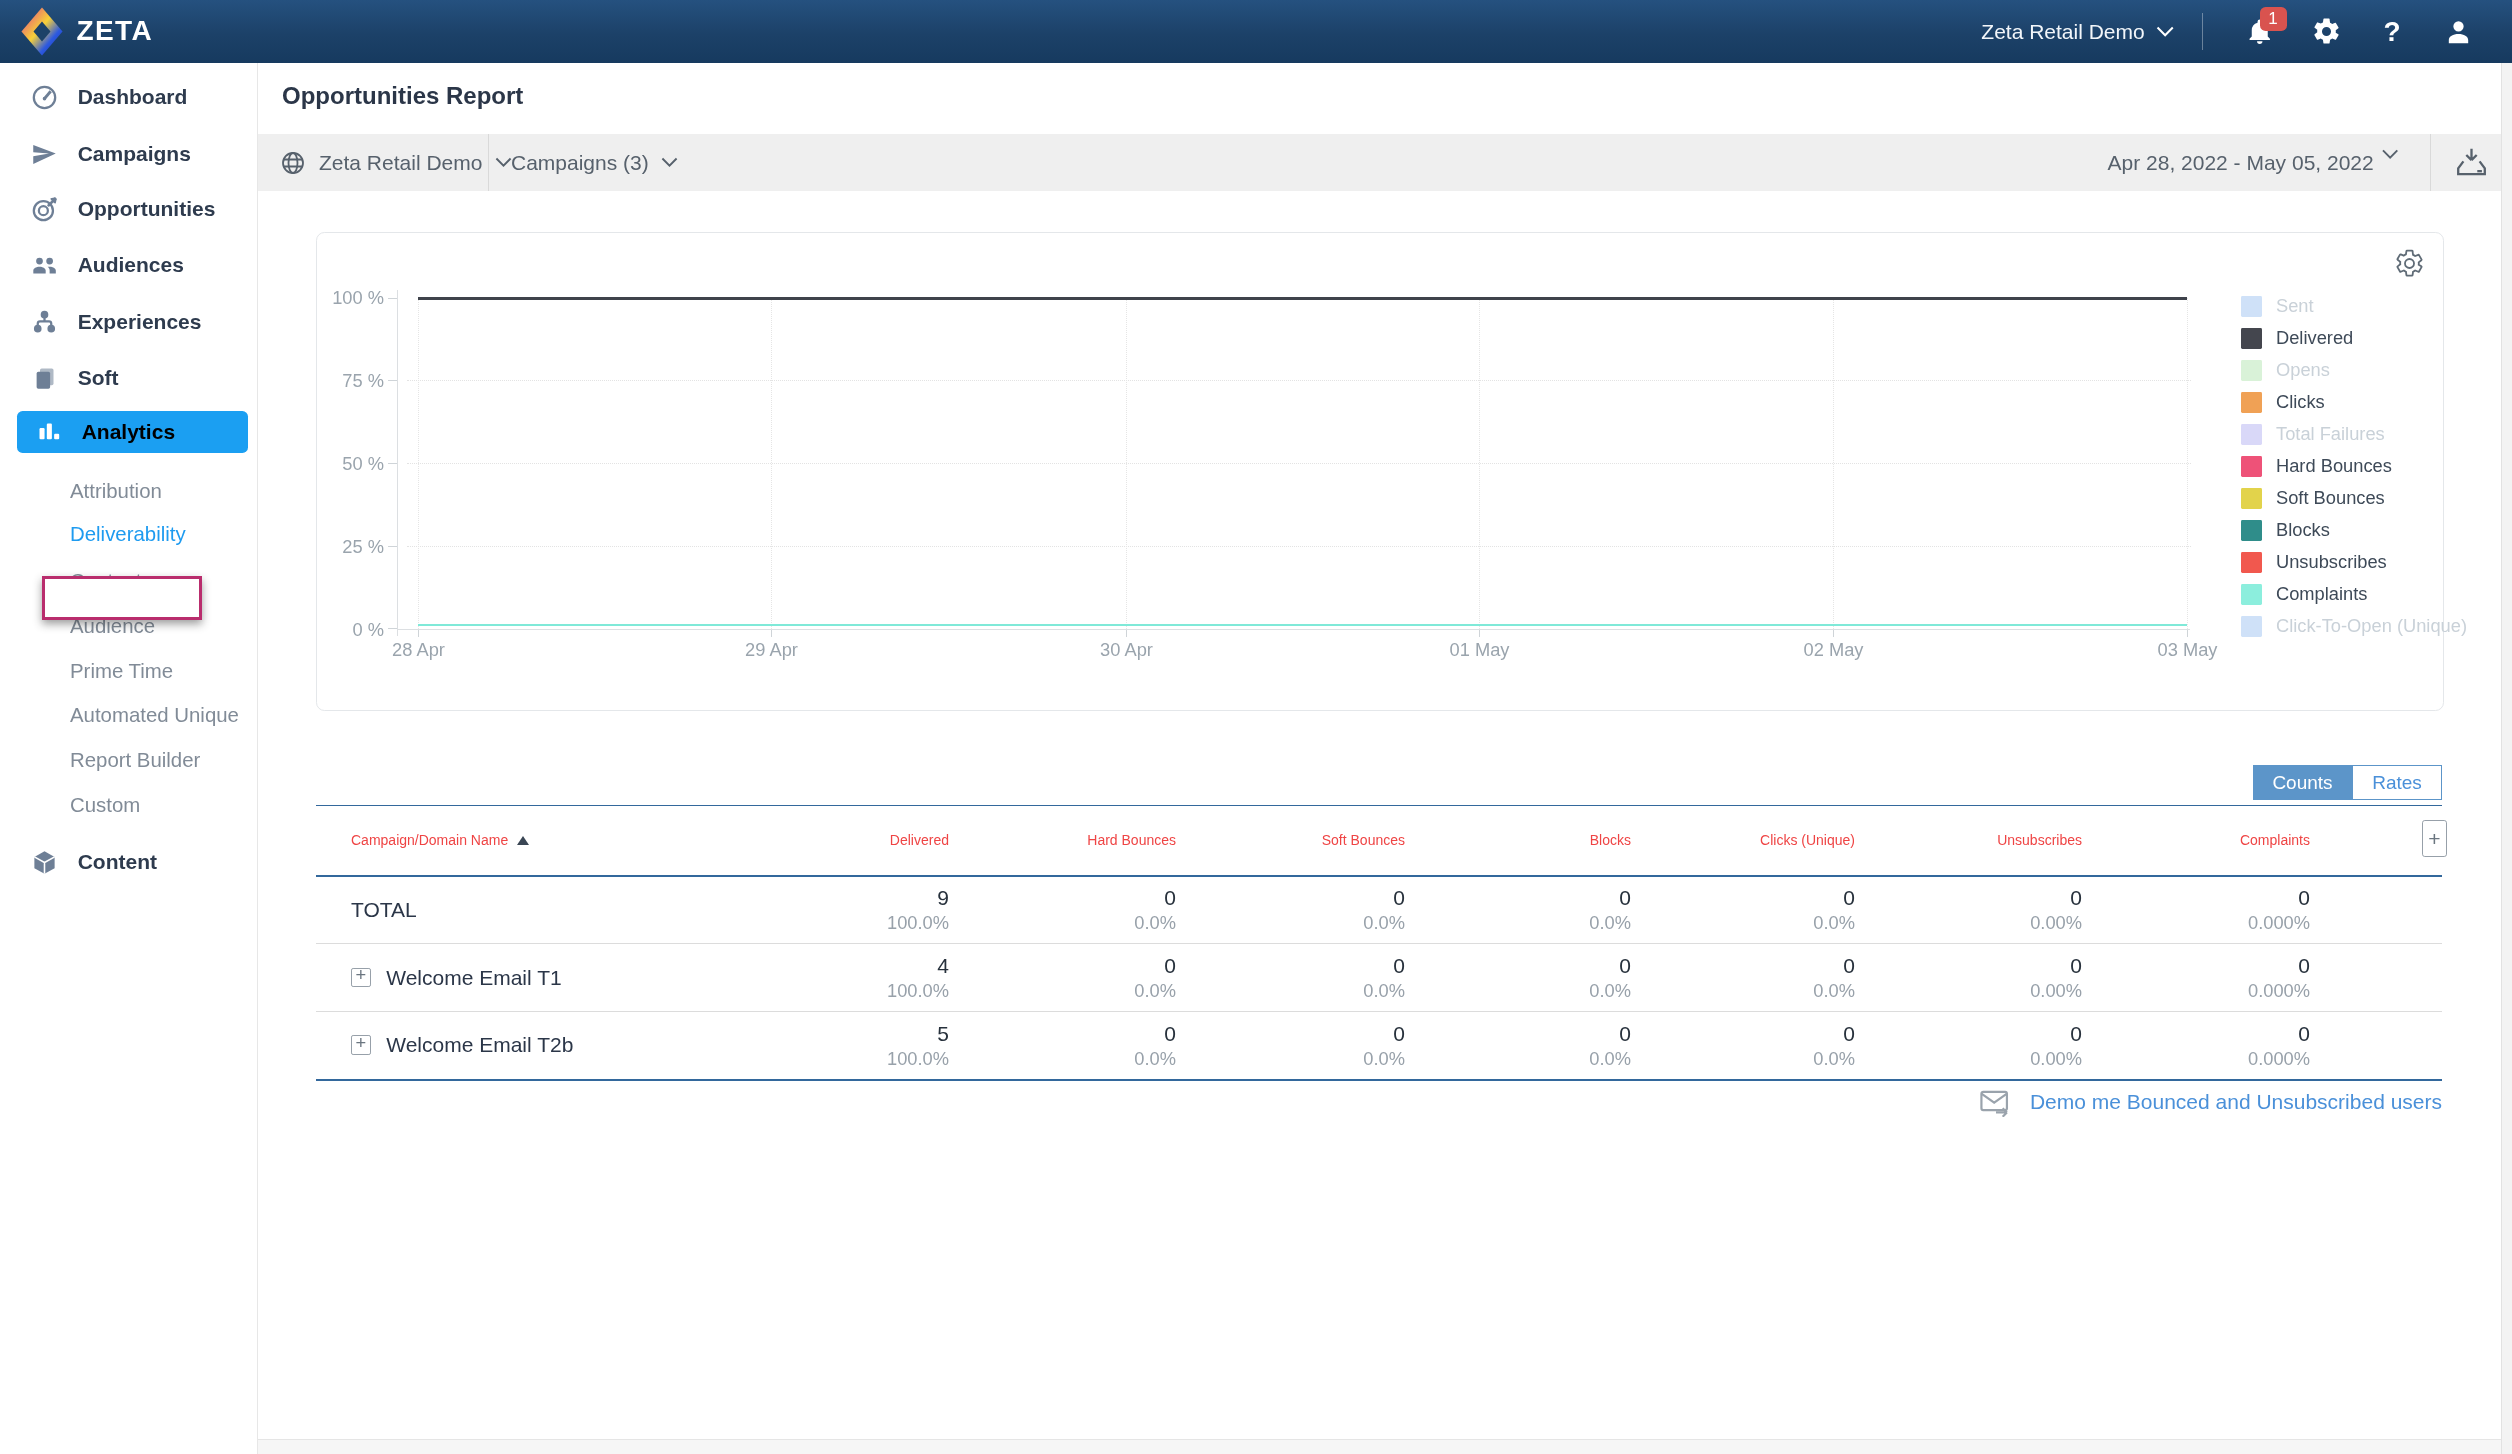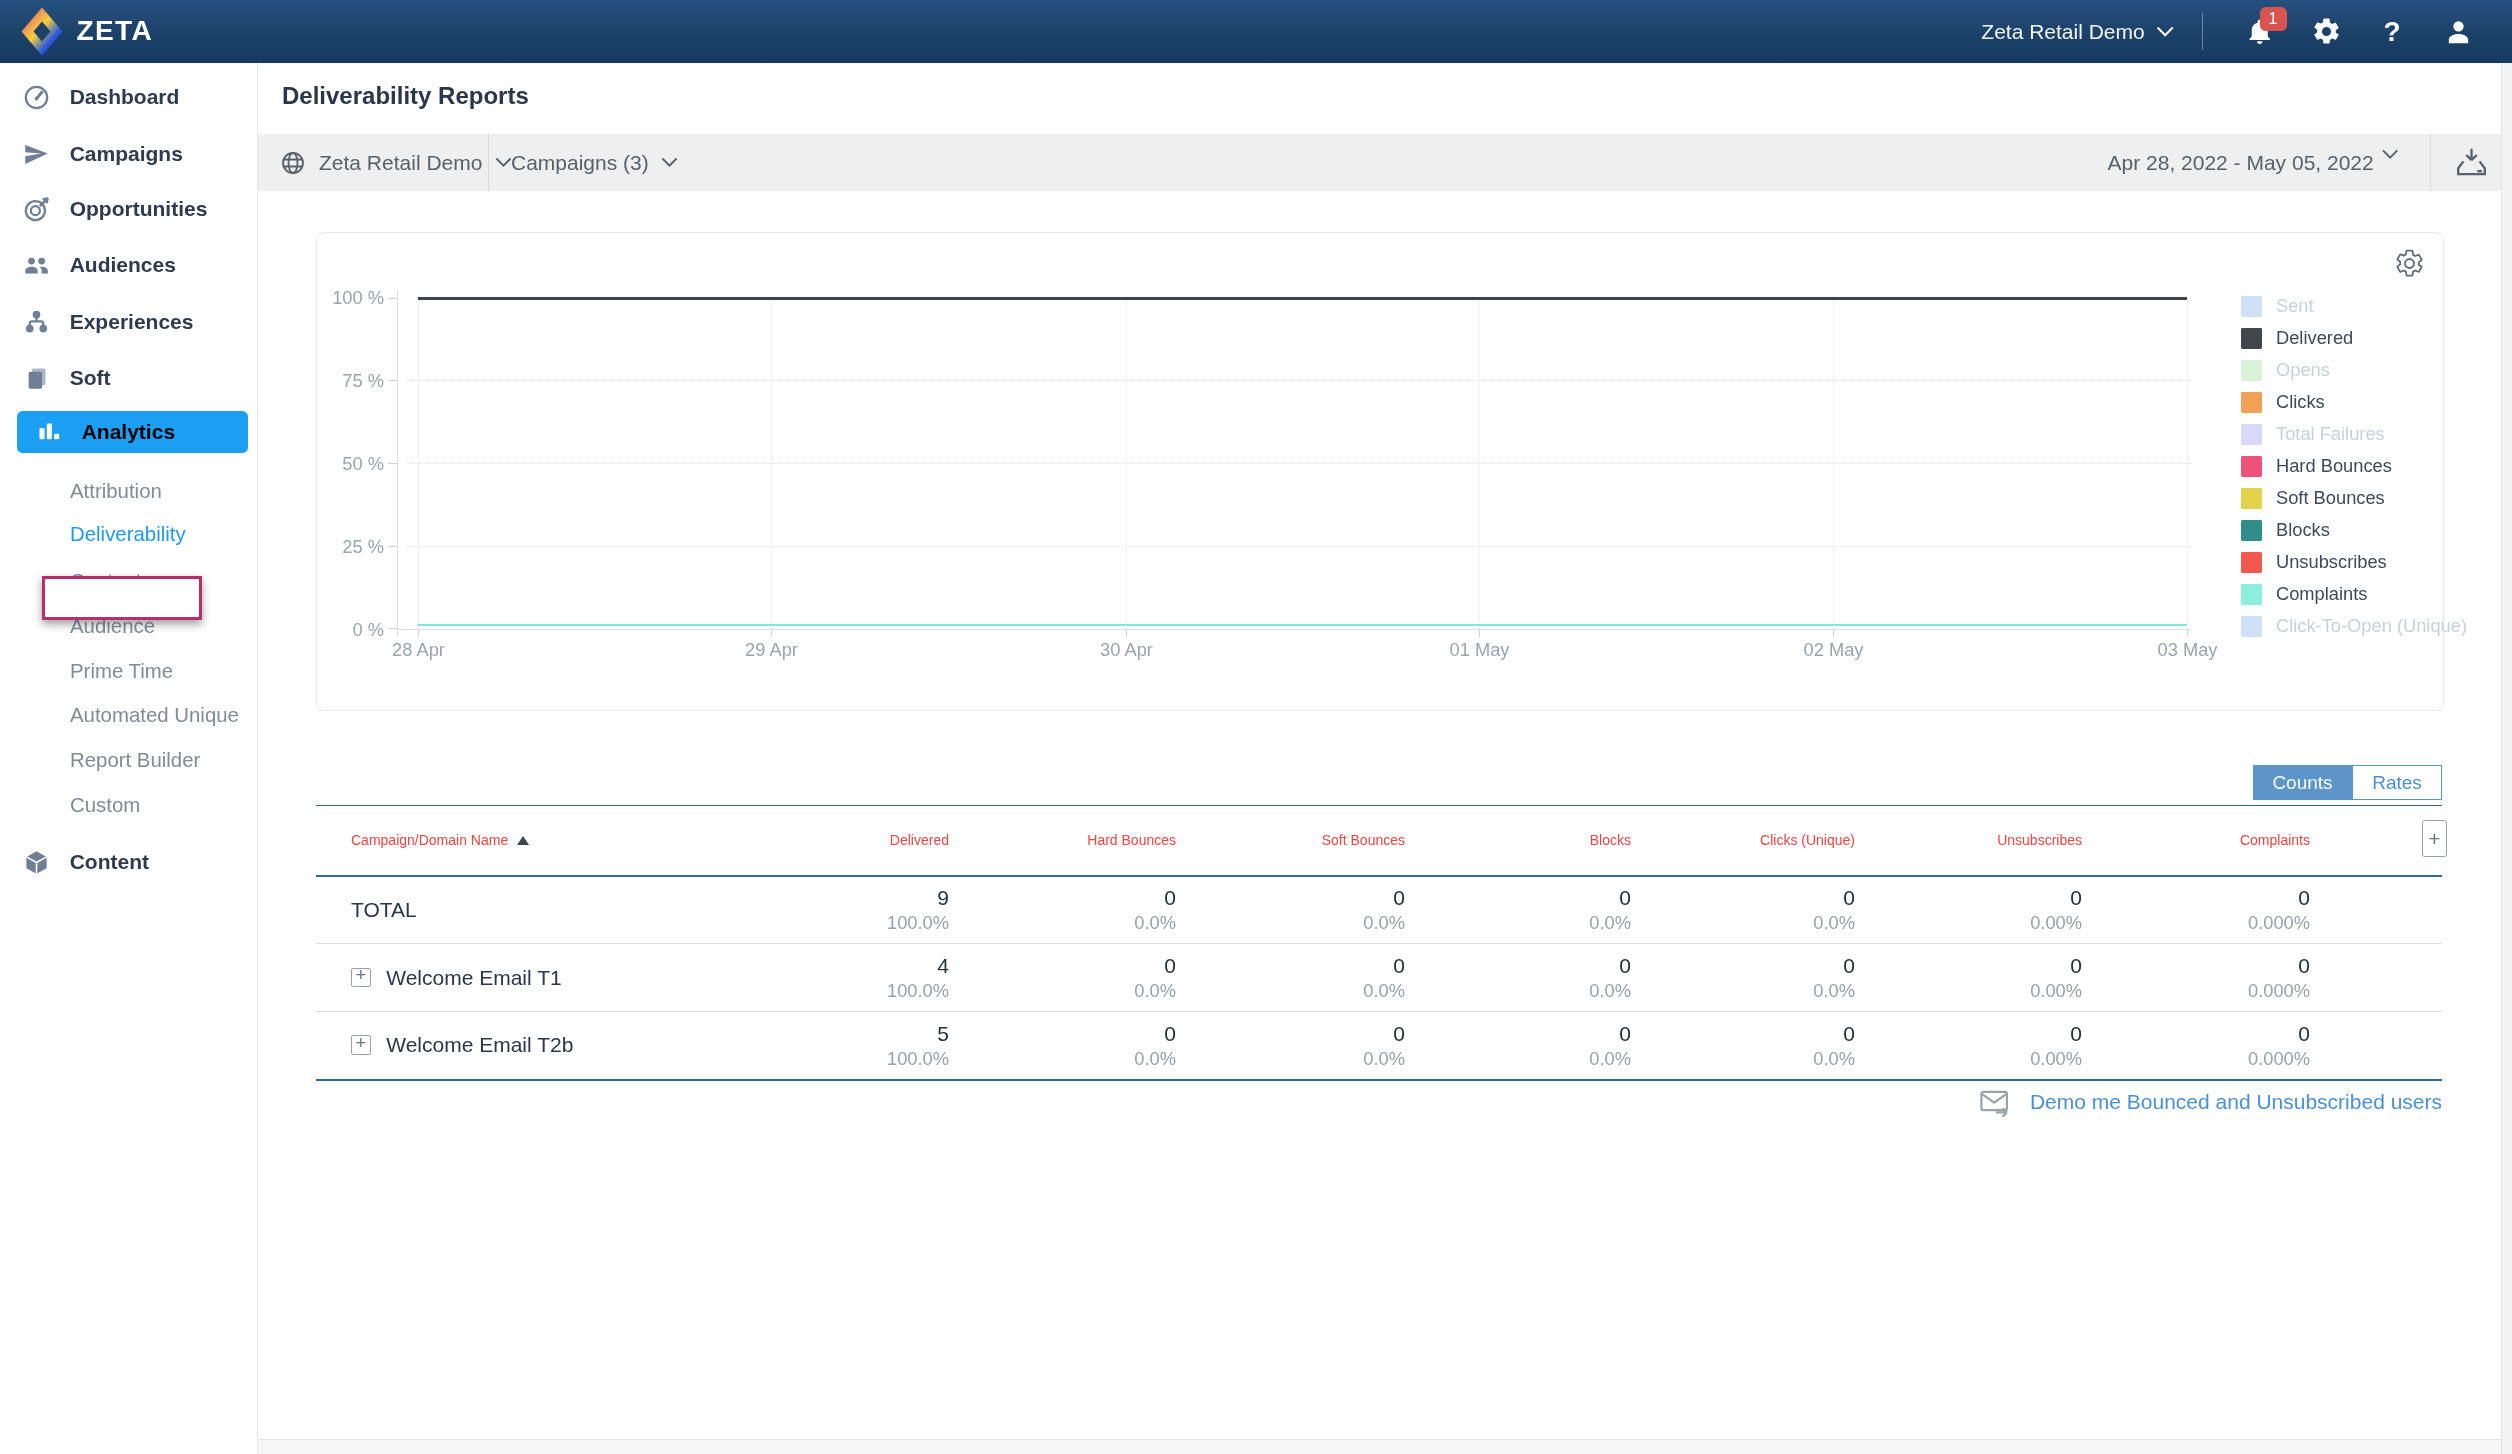--- a/index.html
+++ b/index.html
@@ -16,21 +16,21 @@
   .account { display:flex; align-items:center; font-size:21px; color:#f2f6fa; cursor:pointer; }
   .account .chev { margin-left:11.3px; }
   .nav-divider { width:0.7px; height:37px; background:rgba(255,255,255,.35); margin:0 24px 0 28px; }
   .nav-ic { position:relative; width:32px; height:32px; display:flex; align-items:center; justify-content:center; margin:0 17px; cursor:pointer; }
   .badge { position:absolute; top:-8.4px; left:15.5px; min-width:27px; height:24px; background:#d9534f; border-radius:5.6px;
     color:#fff; font-size:17px; display:flex; align-items:center; justify-content:center; padding:0 4.2px; }
   .help-q { font-size:28px; font-weight:bold; color:#fff; }
 
   
   .sidebar { position:absolute; left:0; top:63px; width:258px; height:1391px; background:#fff; border-right:0.7px solid #e7e7e7; z-index:20; }
-  .nav-item { position:absolute; left:0; width:258px; height:42px; display:flex; align-items:center; padding-left:22px; cursor:pointer; }
+  .nav-item { position:absolute; left:8px; width:258px; height:42px; display:flex; align-items:center; padding-left:22px; cursor:pointer; }
   .nav-item .ico { width:28px; height:28px; color:#6e7f96; display:flex; align-items:center; justify-content:center; }
   .nav-item .lbl { margin-left:19.7px; font-size:21px; font-weight:600; color:#2e3b4e; }
   .nav-item.selected { left:17px; width:231px; background:#1b9ff2; border-radius:5.6px; padding-left:17px; }
   .nav-item.selected .ico { color:#fff; }
   .nav-item.selected .lbl { color:#000000; }
   .sub-item { position:absolute; left:0; width:258px; height:39px; display:flex; align-items:center; padding-left:70px;
     font-size:20.4px; color:#818b97; cursor:pointer; }
   .sub-item.active { color:#1e9bf0; }
   .annotation-box { position:absolute; left:42px; top:513px; width:160px; height:44px; background:#fff;
     border:3.5px solid #b92d6d; box-shadow:0 3.5px 8.4px rgba(40,40,40,.45); z-index:1; }
@@ -260,21 +260,21 @@
       <span class="ico">
         <svg width="27" height="27" viewBox="0 0 24 24" fill="currentColor">
             <path d="M12 2 L21 7 v10 L12 22 L3 17 V7 Z"></path>
             <path d="M12 12 L21 7 M12 12 L3 7 M12 12 V22" stroke="#fff" stroke-width="1.4" fill="none"></path>
           </svg>
       </span>
       <span class="lbl">Content</span>
     </div>
   </div>
 
-  <div class="page-title">Deliverability Reports</div>
+  <div class="page-title">Opportunities Report</div>
 
   <div class="filterbar">
     <div class="f-item" style="left:23px">
       <span style="margin-right:14px; display:flex;">
         <svg width="24" height="24" viewBox="0 0 24 24" fill="none" stroke="#57616c" stroke-width="1.8">
             <circle cx="12" cy="12" r="10"></circle>
             <ellipse cx="12" cy="12" rx="4.5" ry="10"></ellipse>
             <path d="M2.5 8.5 h19 M2.5 15.5 h19"></path>
           </svg>
       </span>

